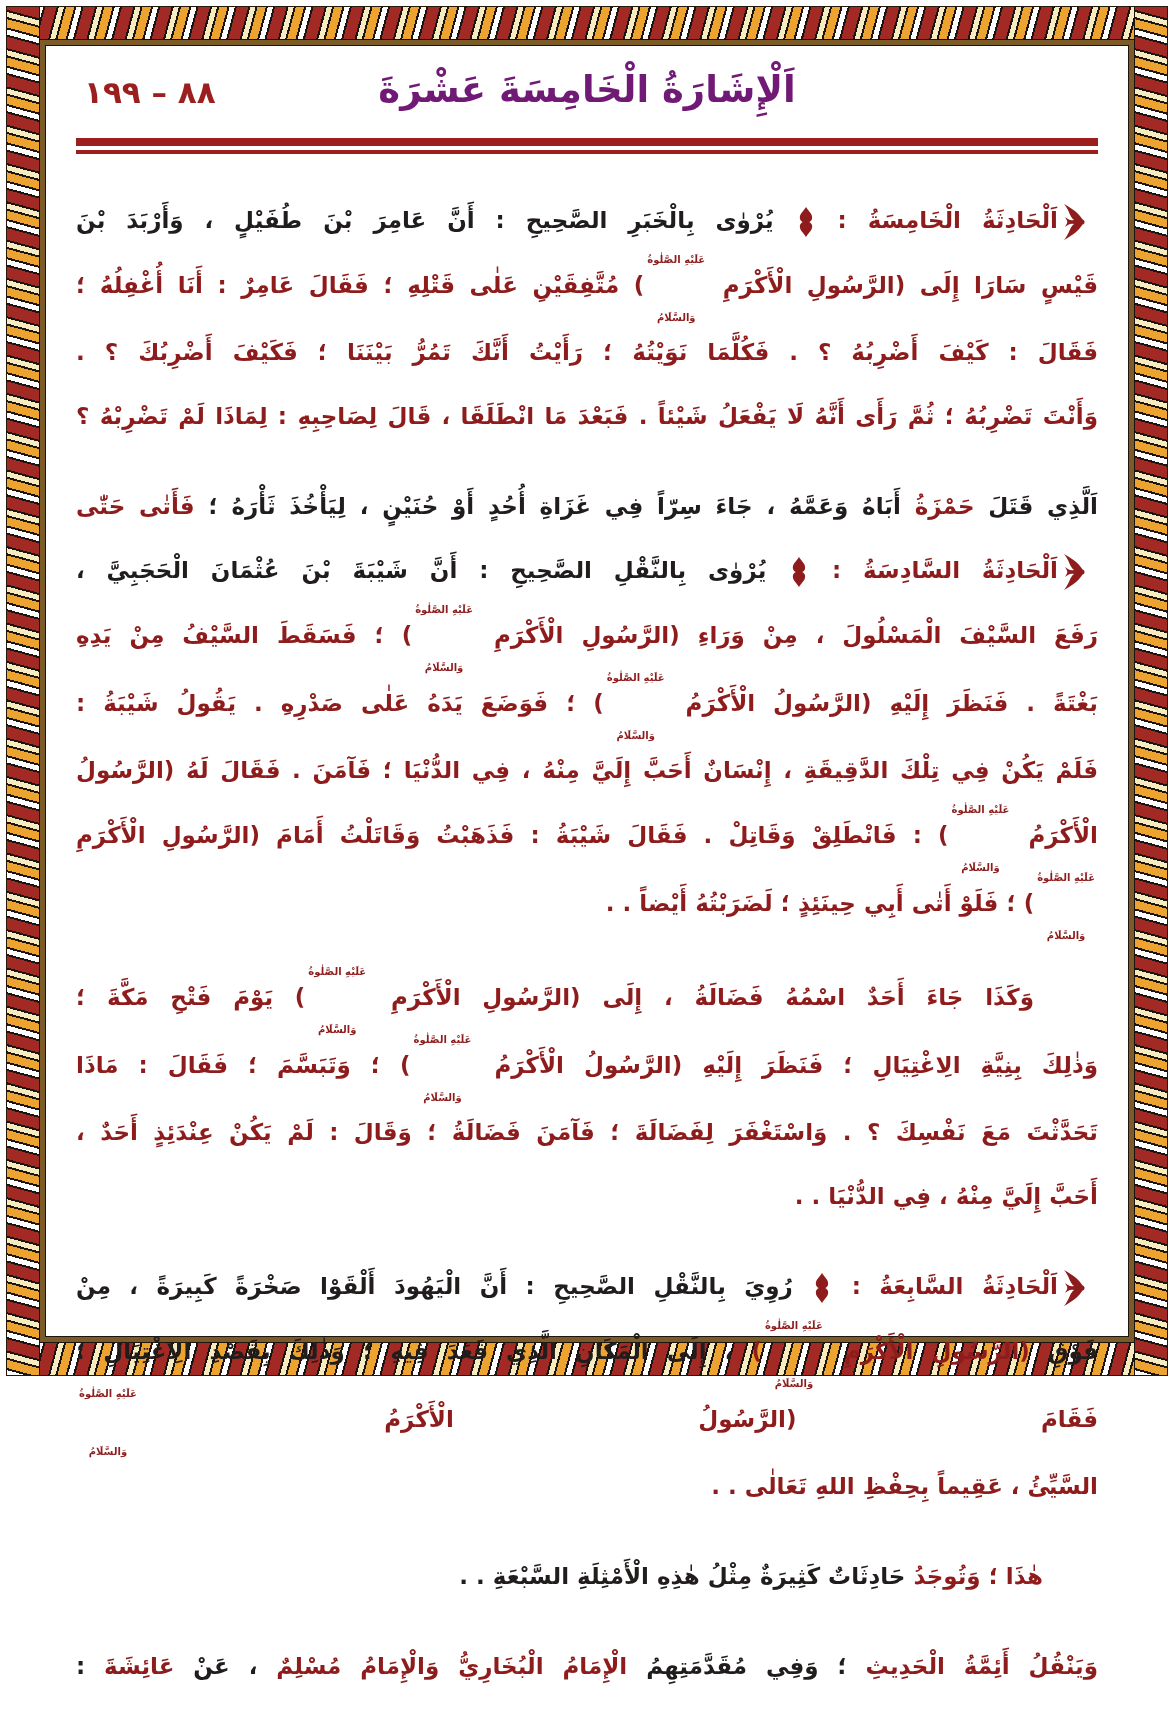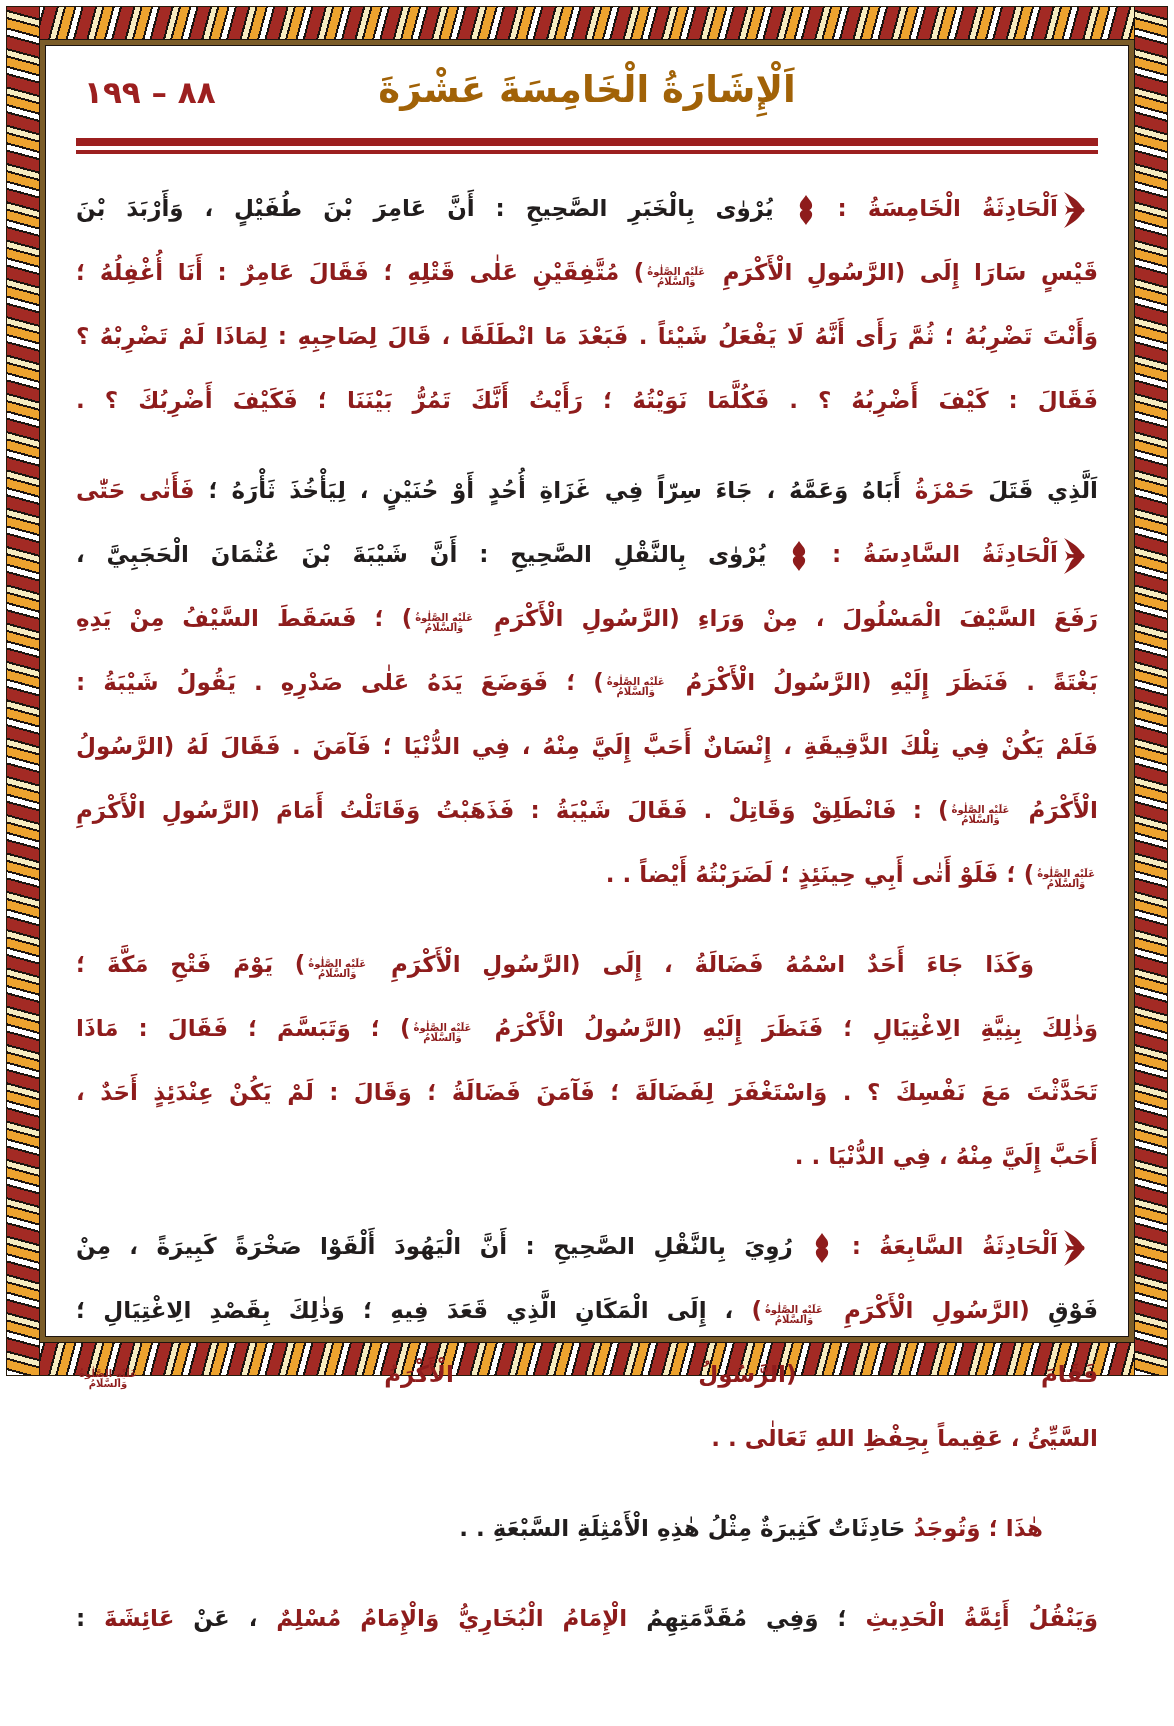--- a/index.html
+++ b/index.html
@@ -20,38 +20,38 @@
        #eda32f 20px 28px,#1c1410 28px 30px,#ffffff 30px 35px,#1c1410 35px 37px);}
   .band-left{left:7px;border-right:1px solid #1c1410;}
   .band-right{right:7px;border-left:1px solid #1c1410;}
   .frame-inner{position:absolute;inset:40px;border:5px solid #7b5c28;
      box-shadow:0 0 0 1px #1c1410, inset 0 0 0 1px #1c1410;}
   
   .content{position:absolute;inset:46px;padding:14px 30px 0;direction:rtl;}
   .header{position:relative;height:62px;}
   .page-numbers{position:absolute;left:8px;top:14px;direction:rtl;
      color:#9c1f1f;font-size:31px;font-weight:700;letter-spacing:2px;}
-  .page-title{text-align:center;color:#a16207;font-size:37px;font-weight:700;
+  .page-title{text-align:center;color:#701a75;font-size:37px;font-weight:700;
      padding-top:8px;}
   .rules{margin-top:16px;}
   .rule-thick{height:8px;background:#9c1f1f;}
   .rule-thin{height:4px;background:#9c1f1f;margin-top:4px;}
-  .body-text{padding-top:22px;font-size:23px;font-weight:700;direction:rtl;}
+  .body-text{padding-top:34px;font-size:23px;font-weight:700;direction:rtl;}
   .para{margin:0;}
   .para + .para{margin-top:26px;}
   .line{line-height:64px;}
   .line.just{text-align:justify;text-align-last:justify;}
   .line.right{text-align:right;text-align-last:right;}
   .red{color:#8e1c1c;}
   .blk{color:#211d1d;text-align:right;}
   .orn{display:inline-block;vertical-align:middle;margin:0 2px;}
   .orn svg{display:block;}
   .stamp{display:inline-flex;flex-direction:column;align-items:center;
      vertical-align:middle;transform:translateY(3px);
-     color:#8e1c1c;font-size:10px;line-height:10px;font-weight:700;margin:0 3px;}
+     color:#8e1c1c;font-size:10px;line-height:10px;font-weight:700;margin:0 3px;gap:48px;}
 </style>
 </head>
 <body>
 
 <div class="page">
 
   <div class="frame-outer"></div>
   <div class="band band-top"></div>
   <div class="band band-bottom"></div>
   <div class="band band-left"></div>
@@ -73,22 +73,22 @@
                 <path d="M24 20 C18 10 14 8 4 2 C10 9 9 14 14 18 C10 19 8 17 5 15 C8 20 8 20 5 25 C8 23 10 21 14 22 C9 26 10 31 4 38 C14 32 18 30 24 20 Z" fill="#8e1c1c"></path>
                 <circle cx="22" cy="20" r="2.5" fill="#8e1c1c"></circle>
               </svg></span><span class="red">اَلْحَادِثَةُ الْخَامِسَةُ : </span><span class="orn"><svg width="18" height="30" viewBox="0 0 18 30">
                 <path d="M9 0 C6 5 2 7 3 12 C4 15 7 16 9 15 C11 16 14 15 15 12 C16 7 12 5 9 0 Z" fill="#8e1c1c"></path>
                 <path d="M9 30 C12 25 16 23 15 18 C14 15 11 14 9 15 C7 14 4 15 3 18 C2 23 6 25 9 30 Z" fill="#8e1c1c"></path>
               </svg></span><span class="blk"> يُرْوٰى بِالْخَبَرِ الصَّحِيحِ : أَنَّ عَامِرَ بْنَ طُفَيْلٍ ، وَأَرْبَدَ بْنَ</span></div>
           <div class="line just"><span class="red">قَيْسٍ سَارَا إِلَى (الرَّسُولِ الْأَكْرَمِ </span><span class="stamp">
               <span>عَلَيْهِ الصَّلٰوةُ</span>
               <span>وَالسَّلَامُ</span>
             </span><span class="red">) مُتَّفِقَيْنِ عَلٰى قَتْلِهِ ؛ فَقَالَ عَامِرٌ : أَنَا أُغْفِلُهُ ؛</span></div>
+          <div class="line just"><span class="red">فَقَالَ : كَيْفَ أَضْرِبُهُ ؟ . فَكُلَّمَا نَوَيْتُهُ ؛ رَأَيْتُ أَنَّكَ تَمُرُّ بَيْنَنَا ؛ فَكَيْفَ أَضْرِبُكَ ؟ .</span></div>
           <div class="line just"><span class="red">وَأَنْتَ تَضْرِبُهُ ؛ ثُمَّ رَأَى أَنَّهُ لَا يَفْعَلُ شَيْئاً . فَبَعْدَ مَا انْطَلَقَا ، قَالَ لِصَاحِبِهِ : لِمَاذَا لَمْ تَضْرِبْهُ ؟</span></div>
-          <div class="line just"><span class="red">فَقَالَ : كَيْفَ أَضْرِبُهُ ؟ . فَكُلَّمَا نَوَيْتُهُ ؛ رَأَيْتُ أَنَّكَ تَمُرُّ بَيْنَنَا ؛ فَكَيْفَ أَضْرِبُكَ ؟ .</span></div>
         </div>
         <div class="para">
           <div class="line just"><span class="blk">اَلَّذِي قَتَلَ </span><span class="red">حَمْزَةُ </span><span class="blk">أَبَاهُ وَعَمَّهُ ، جَاءَ سِرّاً فِي غَزَاةِ أُحُدٍ أَوْ حُنَيْنٍ ، لِيَأْخُذَ ثَأْرَهُ ؛ </span><span class="red">فَأَتٰى حَتّٰى</span></div>
           <div class="line just" style="padding-right: 10px;"><span class="orn"><svg width="26" height="40" viewBox="0 0 26 40">
                 <path d="M24 20 C18 10 14 8 4 2 C10 9 9 14 14 18 C10 19 8 17 5 15 C8 20 8 20 5 25 C8 23 10 21 14 22 C9 26 10 31 4 38 C14 32 18 30 24 20 Z" fill="#8e1c1c"></path>
                 <circle cx="22" cy="20" r="2.5" fill="#8e1c1c"></circle>
               </svg></span><span class="red">اَلْحَادِثَةُ السَّادِسَةُ : </span><span class="orn"><svg width="18" height="30" viewBox="0 0 18 30">
                 <path d="M9 0 C6 5 2 7 3 12 C4 15 7 16 9 15 C11 16 14 15 15 12 C16 7 12 5 9 0 Z" fill="#8e1c1c"></path>
                 <path d="M9 30 C12 25 16 23 15 18 C14 15 11 14 9 15 C7 14 4 15 3 18 C2 23 6 25 9 30 Z" fill="#8e1c1c"></path>
               </svg></span><span class="blk"> يُرْوٰى بِالنَّقْلِ الصَّحِيحِ : أَنَّ شَيْبَةَ بْنَ عُثْمَانَ الْحَجَبِيَّ ،</span></div>

